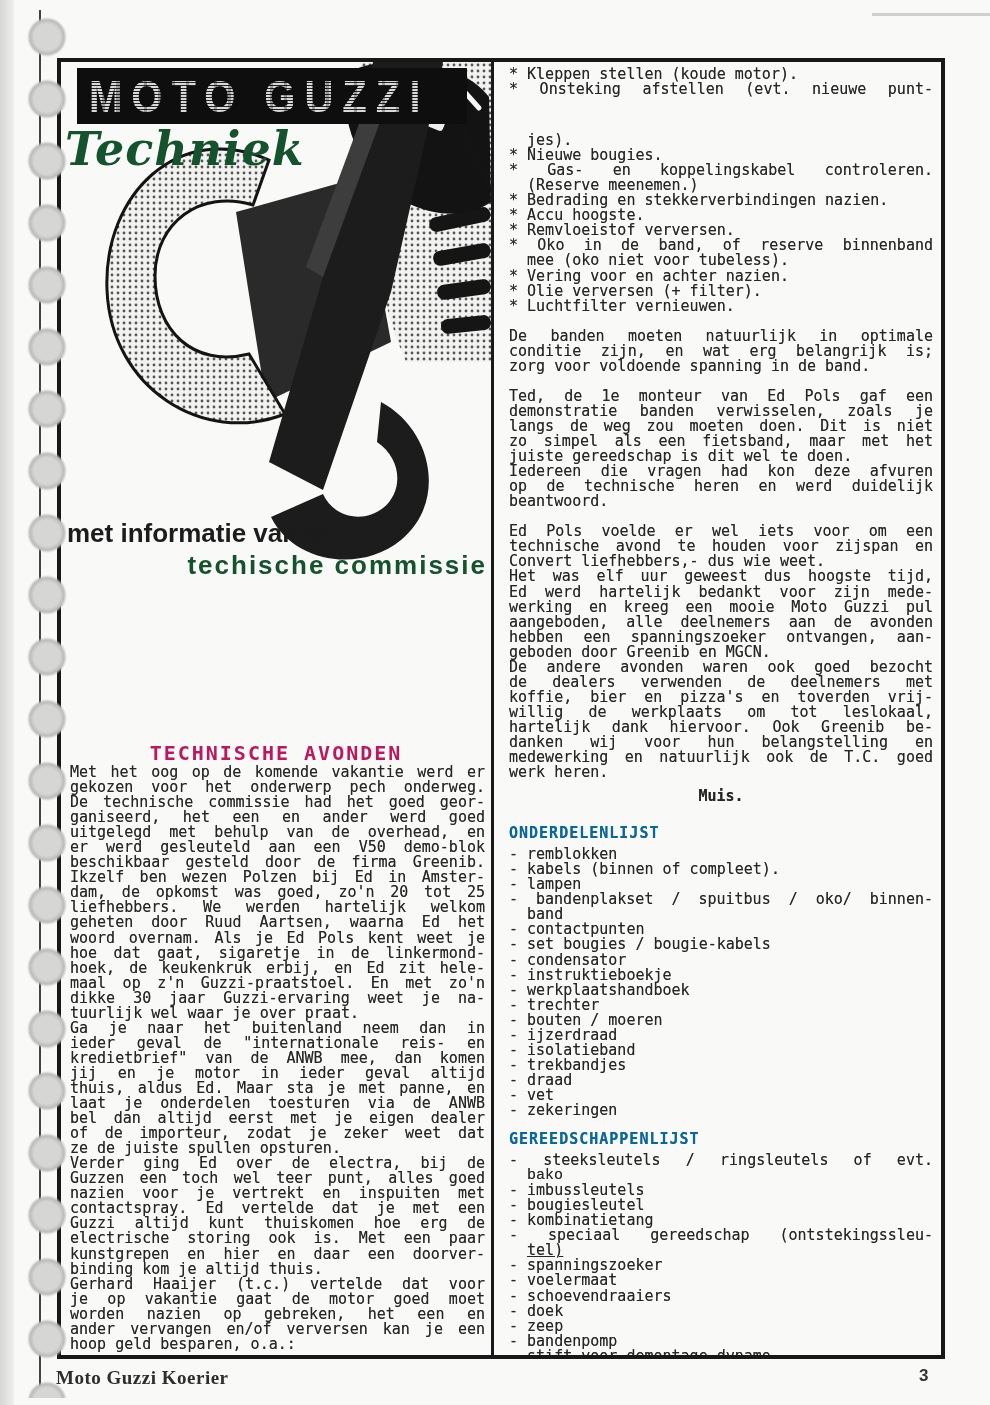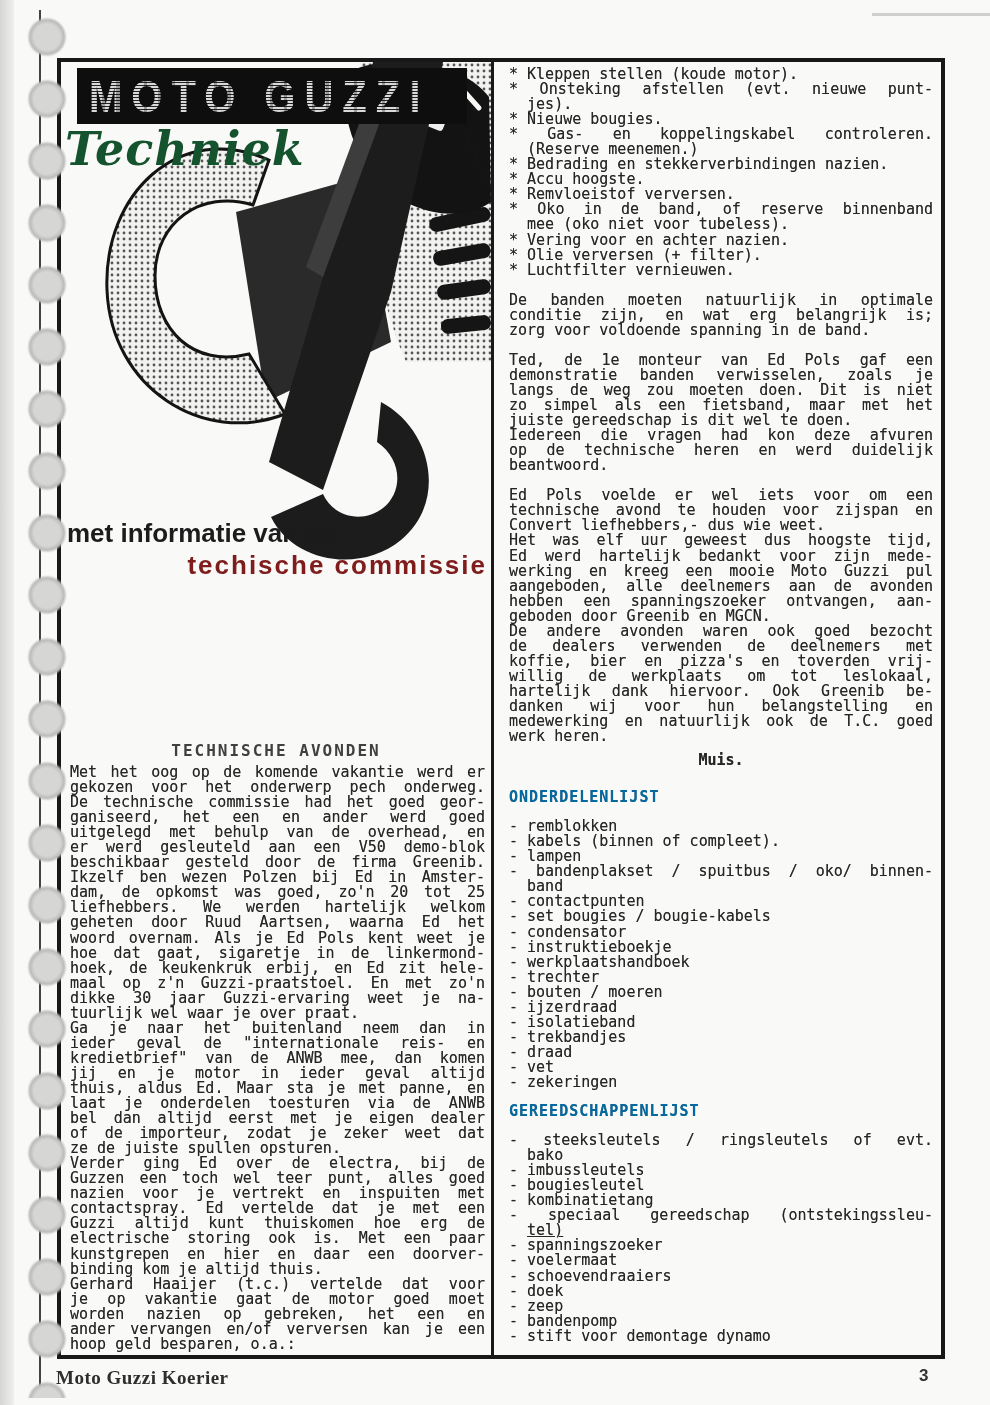--- a/index.html
+++ b/index.html
@@ -23,36 +23,36 @@
         color:#d9d9d9;transform:scaleY(1.12);padding-left:12px;white-space:nowrap;}
   .banner::after{content:"";position:absolute;inset:0;
         background:repeating-linear-gradient(180deg,rgba(14,14,14,0) 0 2px,rgba(14,14,14,.9) 2px 3px),
                    repeating-linear-gradient(90deg,rgba(14,14,14,0) 0 11px,rgba(14,14,14,.3) 11px 14px);}
   .title{position:absolute;top:60px;left:4px;font-family:"DejaVu Serif",serif;font-style:italic;
         font-weight:bold;font-size:46px;color:#14532d;z-index:2;letter-spacing:1px;}
   .illus{position:absolute;top:0;left:0;z-index:1;}
   .sub1{position:absolute;top:456px;left:6px;font-family:"Liberation Sans",sans-serif;font-weight:bold;
         font-size:26px;color:#1c1c1c;z-index:2;}
   .sub2{position:absolute;top:488px;right:4px;font-family:"Liberation Sans",sans-serif;font-weight:bold;
-        font-size:26px;color:#7f1d1d;z-index:2;letter-spacing:2px;}
+        font-size:26px;color:#14532d;z-index:2;letter-spacing:2px;}
   .lheading{position:absolute;top:679px;left:0;width:100%;text-align:center;font-weight:bold;
-        font-size:16px;letter-spacing:2px;color:#404040;}
+        font-size:20px;letter-spacing:2px;color:#be185d;}
   .lbody{position:absolute;top:703px;left:9px;right:6px;}
 
   .line{font-size:15px;line-height:15.05px;text-shadow:0 0 .4px rgba(30,30,30,.55);}
   .line.j{text-align:justify;text-align-last:justify;}
   .para{margin:0;}
 
   .signature{margin-top:9px;text-align:center;font-size:15px;line-height:15.05px;font-weight:bold;
         text-shadow:0 0 .4px rgba(30,30,30,.55);}
   .rheading{font-weight:bold;font-size:15px;letter-spacing:1px;line-height:15.05px;color:#0369a1;
         text-shadow:0 0 .4px rgba(30,30,30,.55);}
   .rheading.parts{margin-top:22px;}
   .rheading.tools{margin-top:14px;}
-  .dashlist{margin-top:14px;}
+  .dashlist{margin-top:6px;}
 
   .footer-name{position:absolute;left:56px;top:1367px;font-family:"Liberation Serif",serif;
         font-weight:bold;font-size:19px;color:#2e2e2e;letter-spacing:.5px;z-index:10;}
   .page-num{position:absolute;left:919px;top:1366px;font-family:"Liberation Sans",sans-serif;
         font-weight:bold;font-size:17px;color:#333;}
 </style>
 </head>
 <body>
 
 <div class="scan">
@@ -158,21 +158,21 @@
 
     <div class="divider"></div>
 
     <div class="col-right">
       <div class="checklist">
           <div class="para">
             <div class="line">* Kleppen stellen (koude motor).</div>
           </div>
           <div class="para">
             <div class="line j">* Onsteking afstellen (evt. nieuwe punt-</div>
-            <div class="line" style="padding-left: 2ch;">jes).</div>
+            <div class="line" style="padding-left: 2ch; margin-top: 36px;">jes).</div>
           </div>
           <div class="para">
             <div class="line">* Nieuwe bougies.</div>
           </div>
           <div class="para">
             <div class="line j">* Gas- en koppelingskabel controleren.</div>
             <div class="line" style="padding-left: 2ch;">(Reserve meenemen.)</div>
           </div>
           <div class="para">
             <div class="line">* Bedrading en stekkerverbindingen nazien.</div>
@@ -301,21 +301,21 @@
             <div class="line">- vet</div>
           </div>
           <div class="para">
             <div class="line">- zekeringen</div>
           </div>
         </div>
       <div class="rheading tools">GEREEDSCHAPPENLIJST</div>
       <div class="dashlist">
           <div class="para">
             <div class="line j">- steeksleutels / ringsleutels of evt.</div>
-            <div class="line" style="padding-left: 2ch;">bako</div>
+            <div class="line" style="padding-left: 2ch; font-family: Liberation Mono, monospace;">bako</div>
           </div>
           <div class="para">
             <div class="line">- imbussleutels</div>
           </div>
           <div class="para">
             <div class="line">- bougiesleutel</div>
           </div>
           <div class="para">
             <div class="line">- kombinatietang</div>
           </div>

